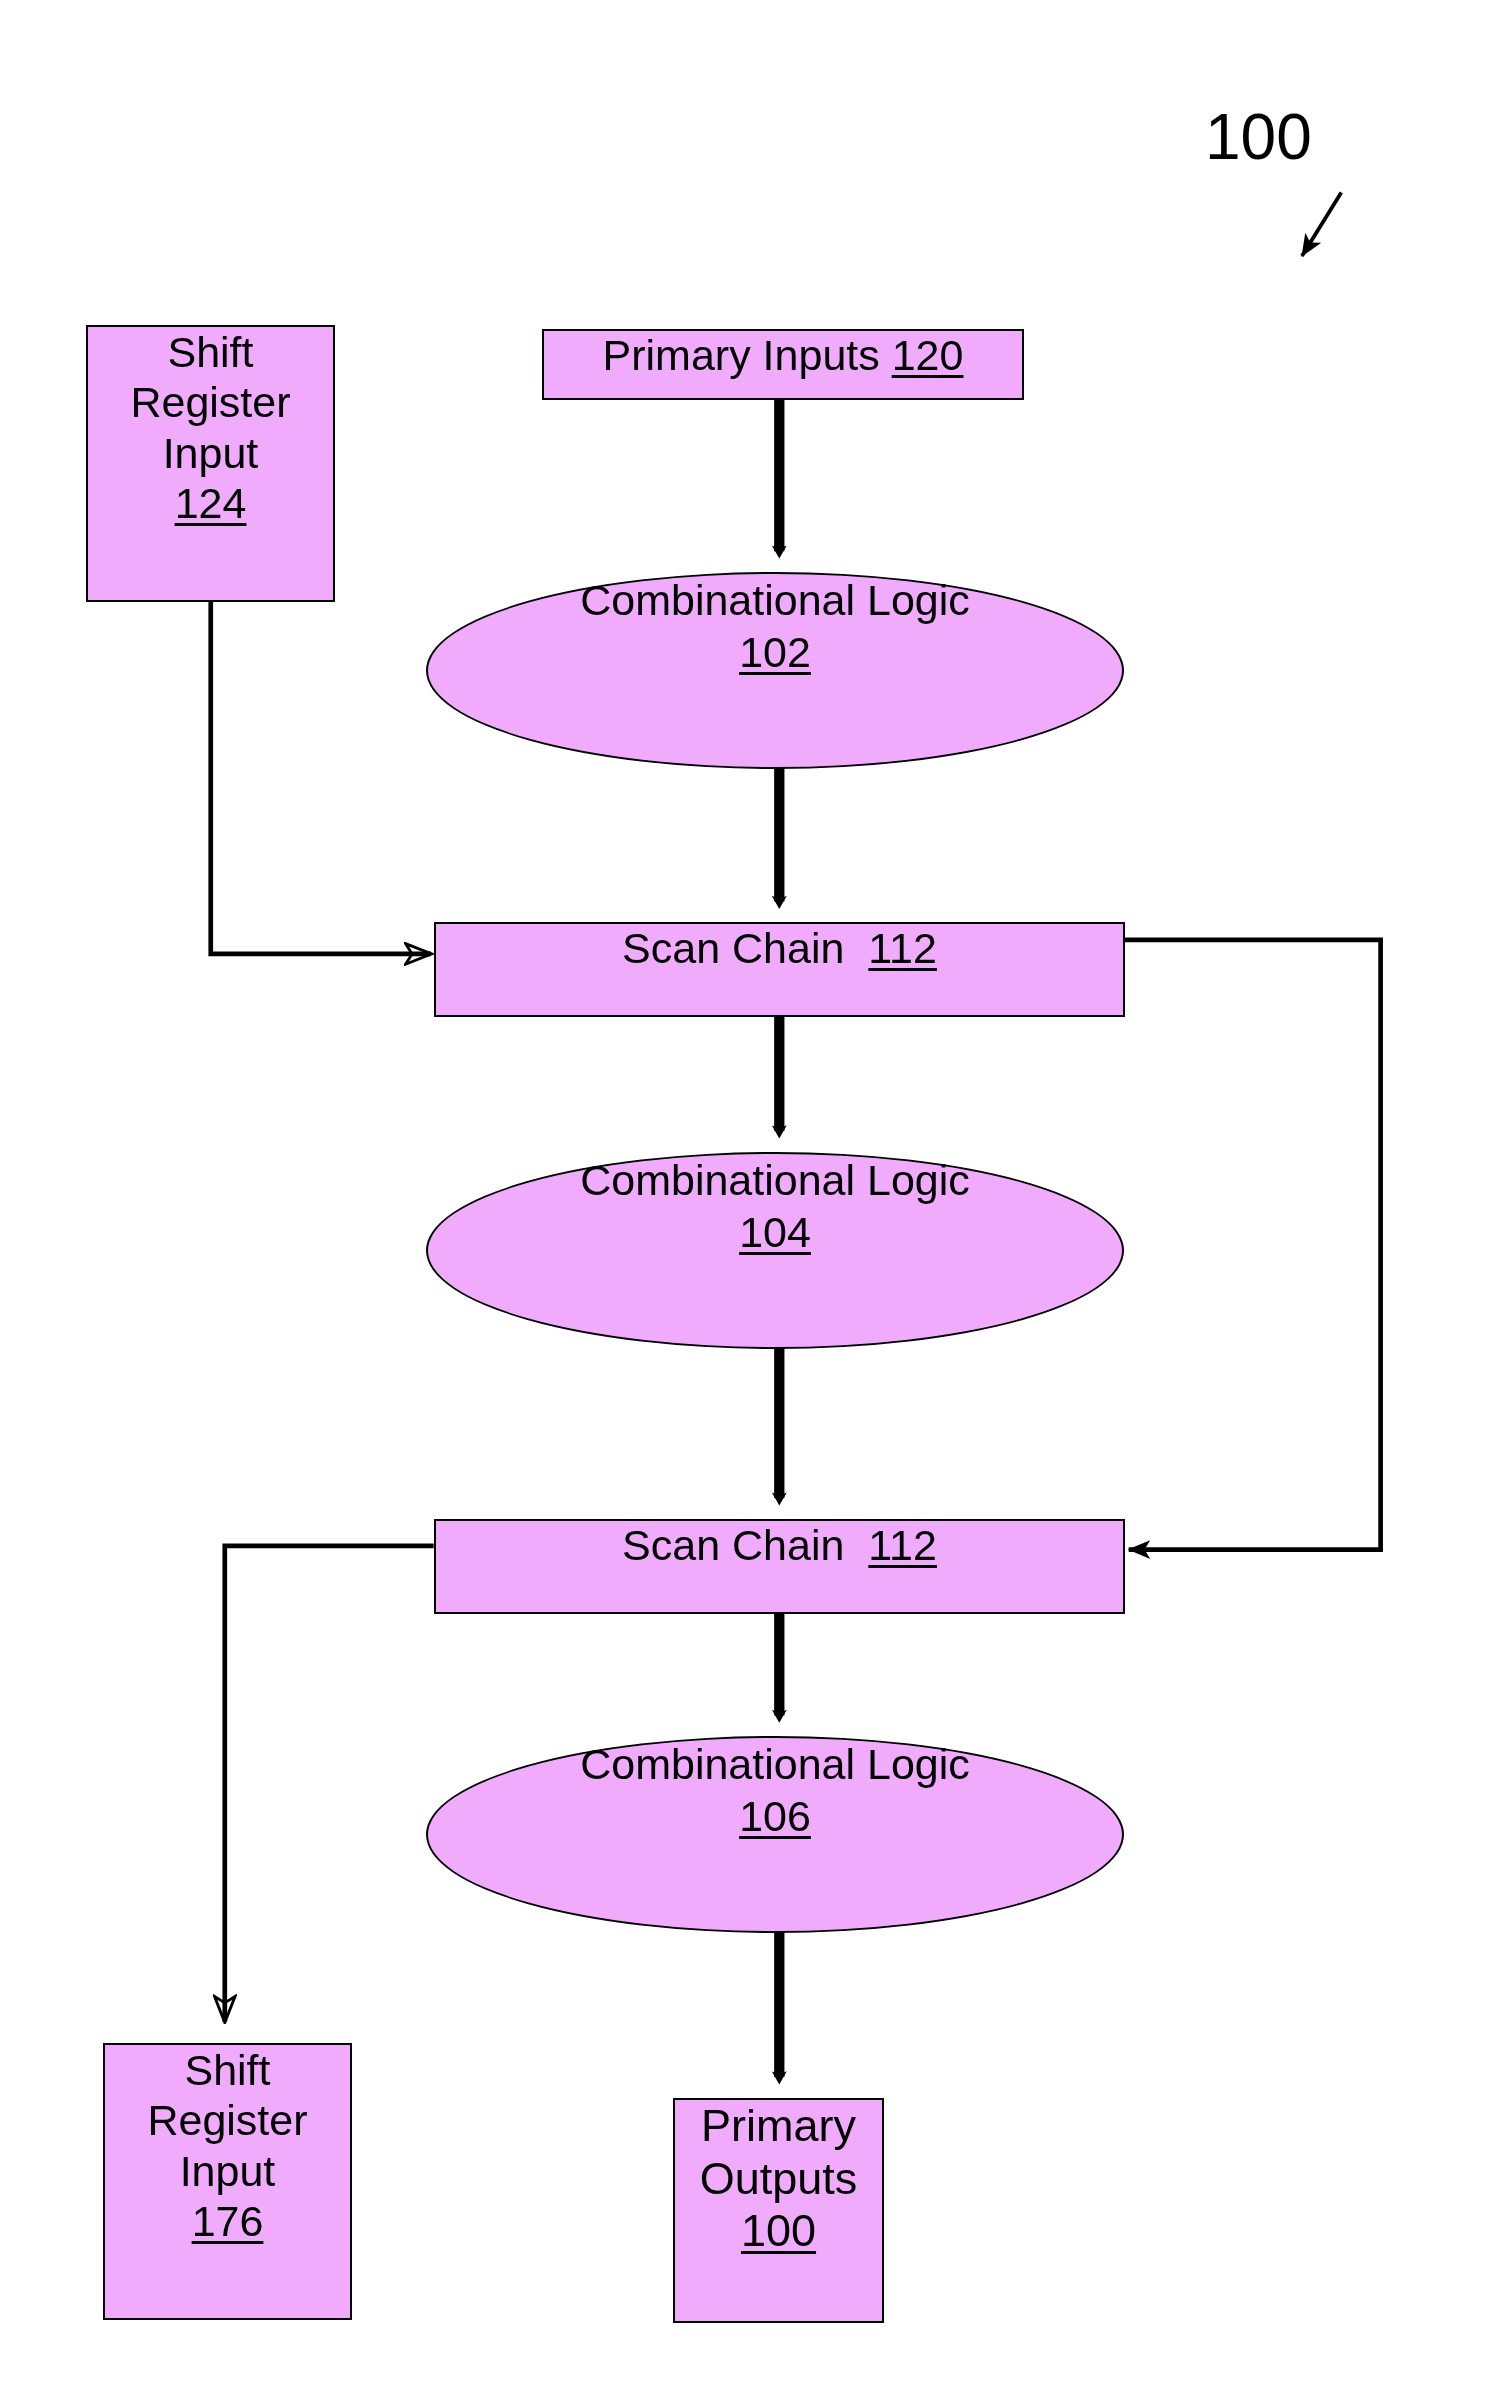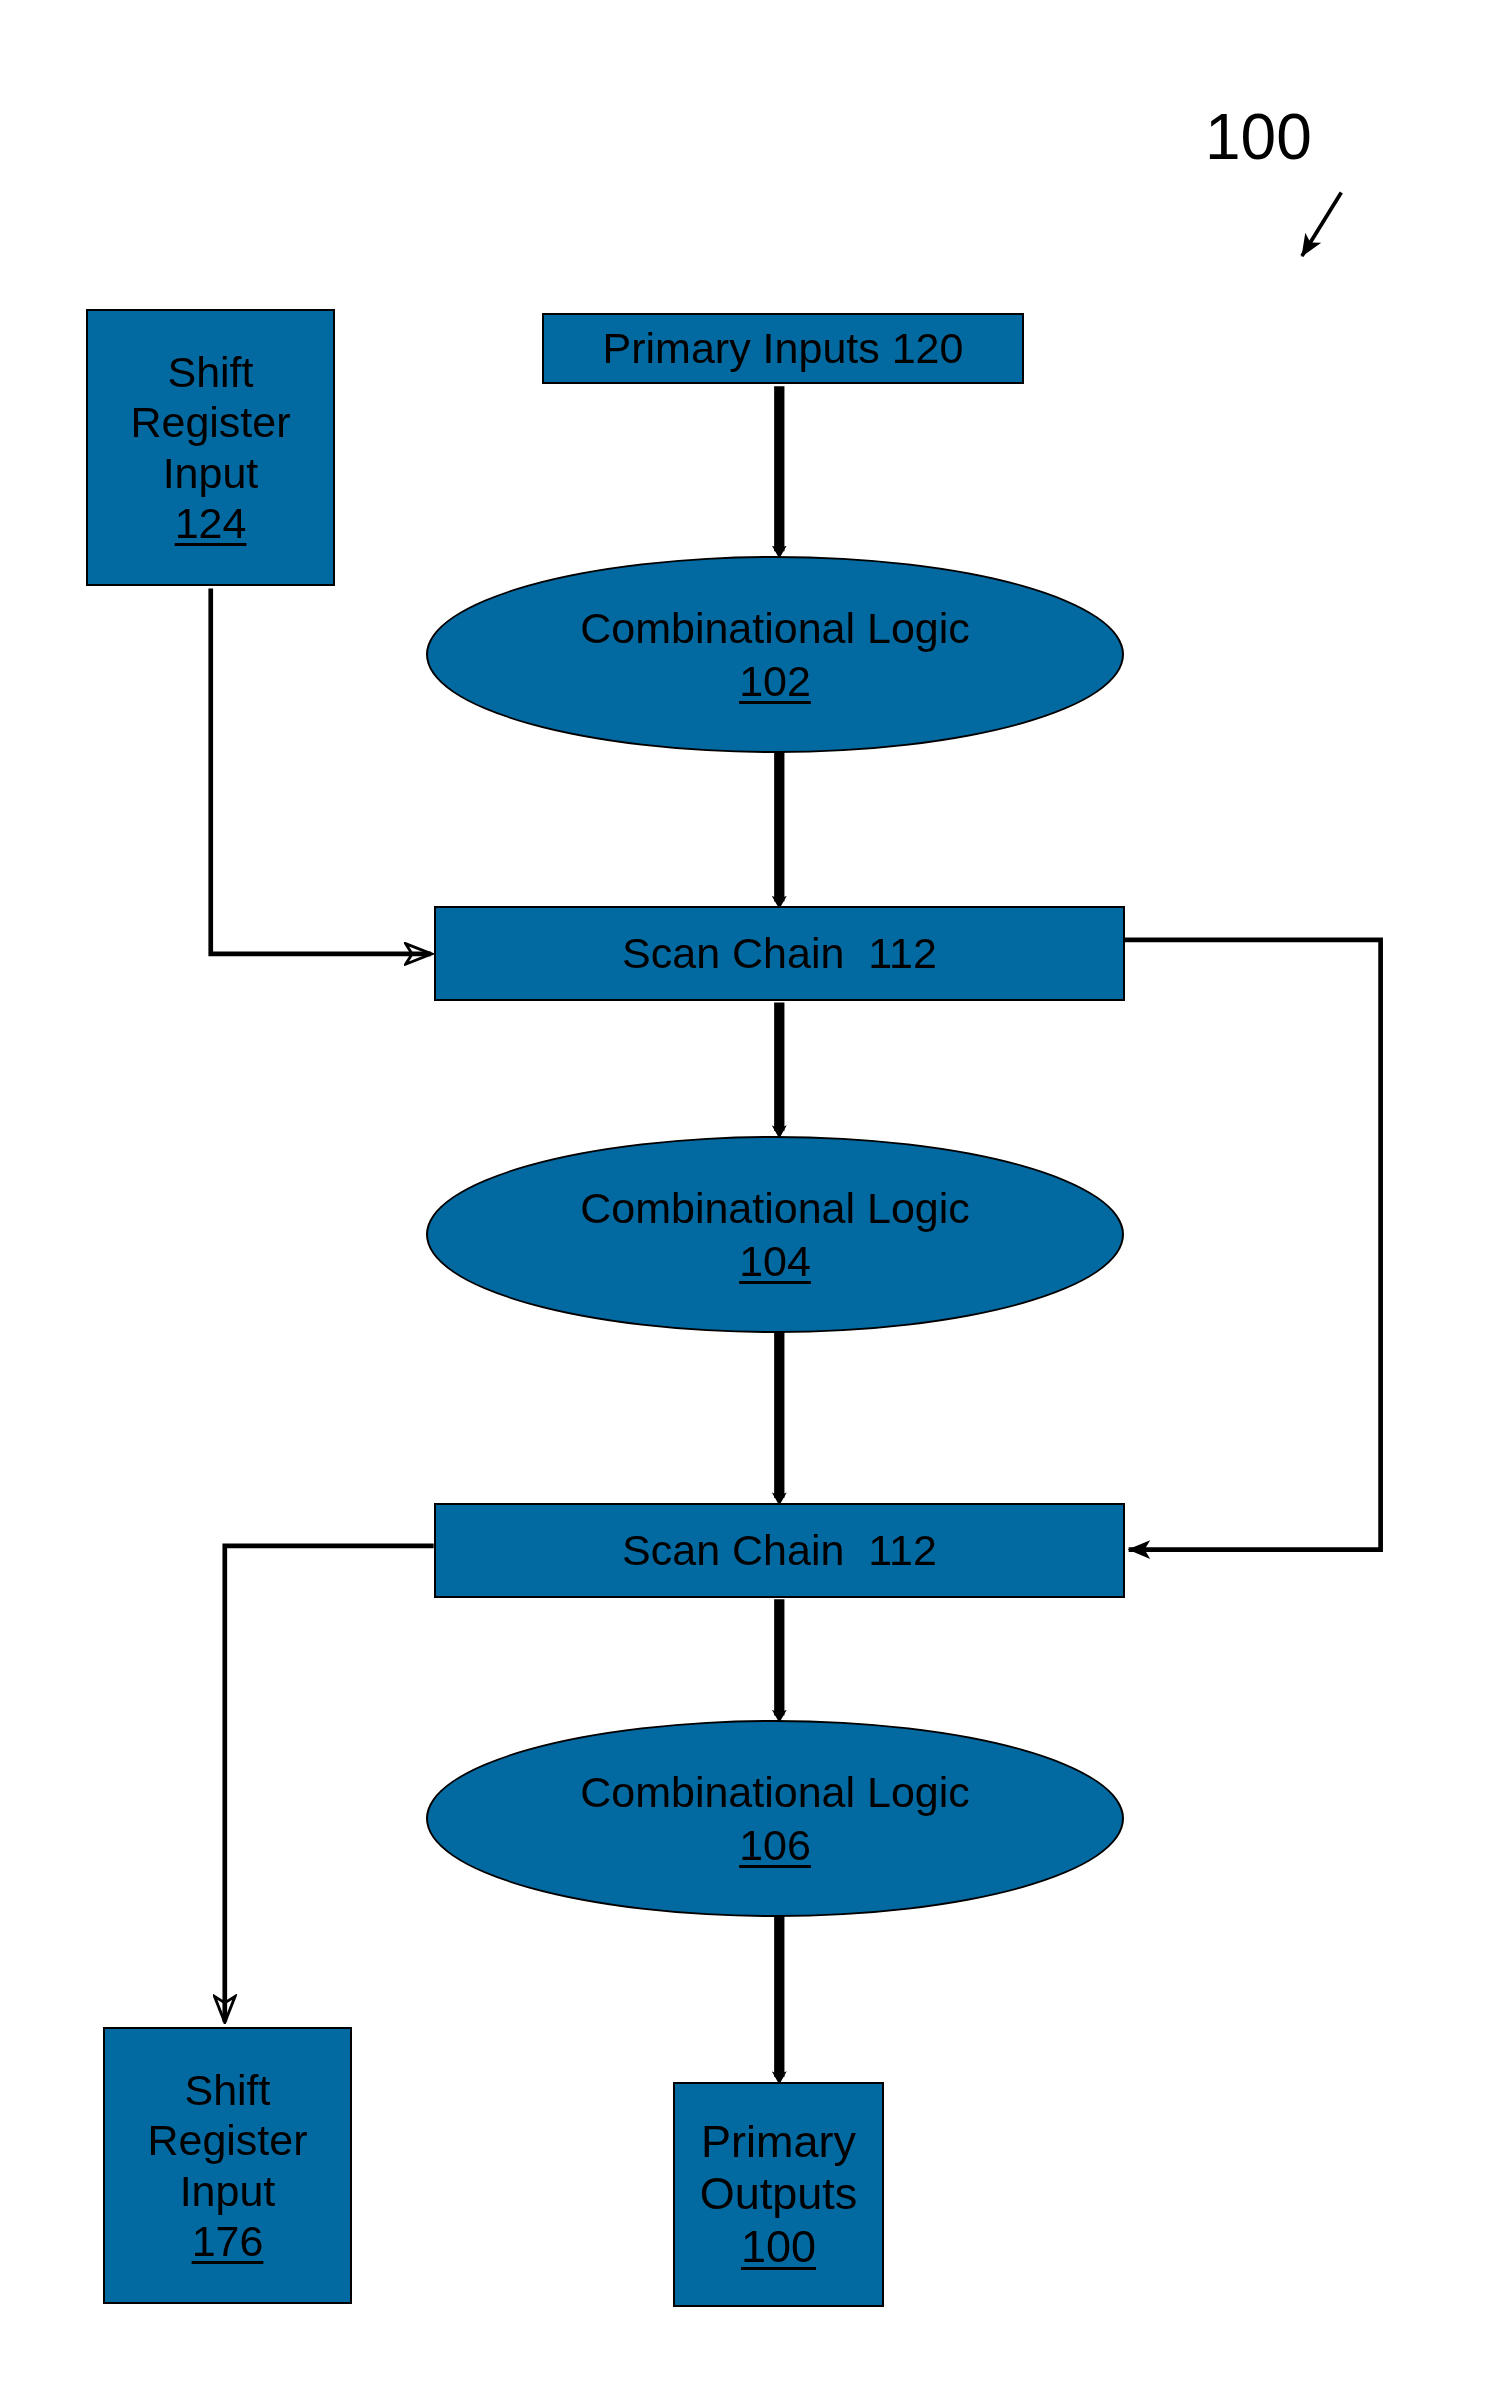--- a/index.html
+++ b/index.html
@@ -52,41 +52,43 @@
     pointer-events: none;
   }
 
   
   .node {
     position: absolute;
     box-sizing: border-box;
     display: flex;
     flex-direction: column;
     align-items: center;
-    justify-content: center;
+    justify-content: flex-start;
     text-align: center;
-    background: #0369a1;
+    background: #f0abfc;
+    margin-top: 16px;
   }
   .box {
     border: 2.8px solid #000000;
   }
   .ellipse {
     border: 2.8px solid #000000;
     border-radius: 50%;
   }
   .node .line {
     display: block;
     white-space: nowrap;
   }
   .num {
     text-decoration: underline;
     text-underline-offset: 4.7px;
     text-decoration-thickness: 2.8px;
   }
   .inline-num {
+    text-decoration: underline;
     text-underline-offset: 4.7px;
     text-decoration-thickness: 2.8px;
   }
 
   
   #shift-register-input {
     left: 86px;  top: 309px;  width: 249px; height: 277px;
     font-size: 43px; line-height: 1.17;
   }
   #primary-inputs {

